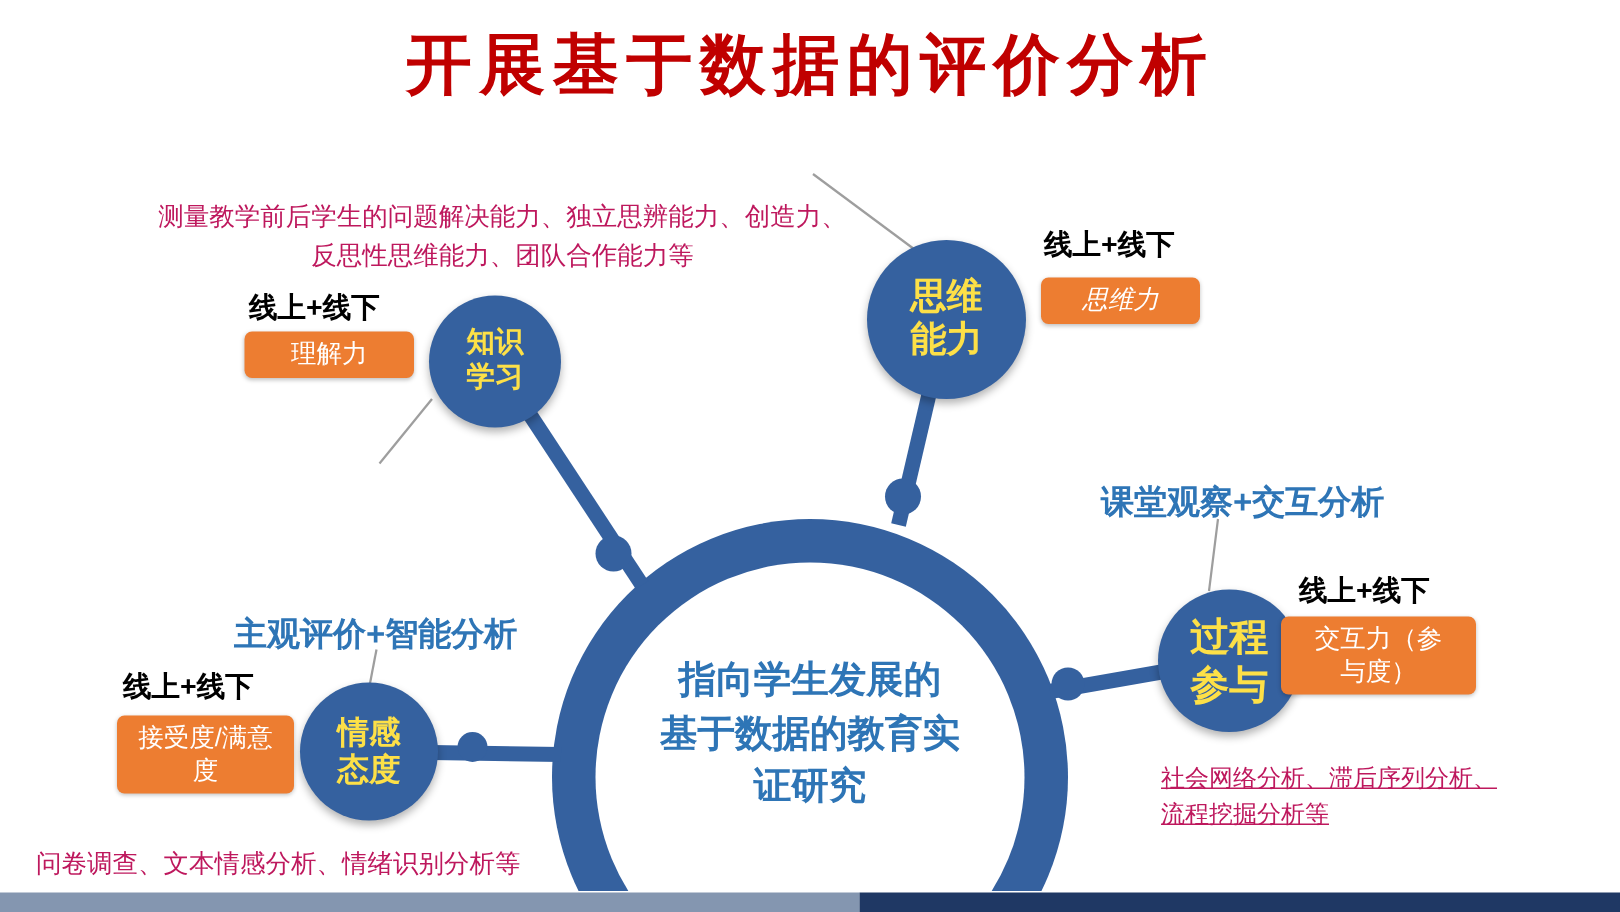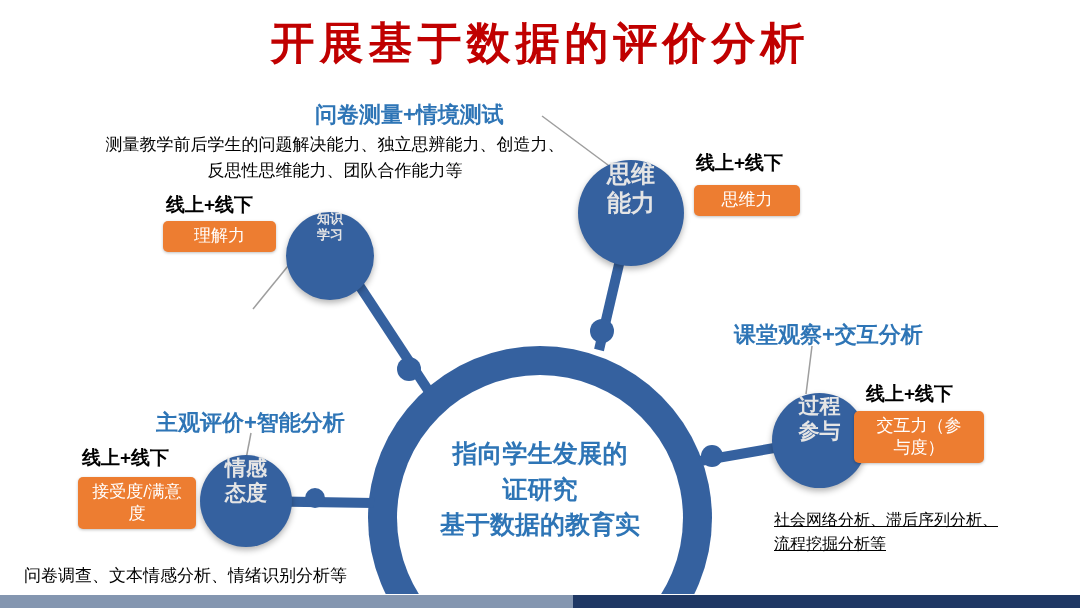--- a/index.html
+++ b/index.html
@@ -20,27 +20,27 @@
     position:absolute; font-weight:bold; color:#000000; font-size:19px;
     text-align:left; z-index:4; white-space:nowrap;
   }
   .badge {
     position:absolute; background:#ED7D31; border-radius:5px; color:#ffffff;
     font-size:17px; display:flex; align-items:center; justify-content:center;
     text-align:center; line-height:1.3; z-index:4; box-shadow:0 1px 3px rgba(0,0,0,0.25);
   }
   .badge .wrapbox { display:inline-block; }
   .sat-circle {
-    position:absolute; border-radius:50%; background:#35619F; color:#e5e5e5;
-    font-weight:bold; display:flex; justify-content:center;
+    position:absolute; border-radius:50%; background:#35619F; color:#fde047;
+    font-weight:bold; display:flex; align-items:center; justify-content:center;
     text-align:center; z-index:3; box-shadow:0 3px 6px rgba(0,0,0,0.3);
   }
   .sat-circle .two-line { width:2.15em; line-height:1.2; }
   .desc {
-    position:absolute; color:#000000; font-size:17px; line-height:1.5; z-index:4;
+    position:absolute; color:#be185d; font-size:17px; line-height:1.5; z-index:4;
   }
   .connectors { position:absolute; left:0; top:0; z-index:2; }
   .dome { position:absolute; left:368px; top:346px; width:344px; height:248px; overflow:hidden; z-index:1; }
   .dome-ring { position:absolute; left:0; top:0; width:344px; height:344px; border-radius:50%; background:#35619F; }
   .dome-inner { position:absolute; left:29px; top:29px; width:286px; height:286px; border-radius:50%; background:#ffffff; }
   .center-statement {
     position:absolute; left:385px; top:436px; width:310px; text-align:center;
     color:#2E75B6; font-size:25px; font-weight:bold; line-height:1.42; z-index:2;
   }
   .center-statement span { display:block; }
@@ -66,39 +66,38 @@
     <line x1="251" y1="433" x2="246" y2="459" stroke="#9e9e9e" stroke-width="1.5"></line>
     <line x1="812" y1="346" x2="806" y2="394" stroke="#9e9e9e" stroke-width="1.5"></line>
   </svg>
 
   <div class="dome">
     <div class="dome-ring"></div>
     <div class="dome-inner"></div>
   </div>
   <div class="center-statement">
     <span>指向学生发展的</span>
+    <span>基于数据的教育实</span>
     <span>证研究</span>
-    <span>基于数据的教育实</span>
   </div>
 
   <div class="page-title">开展基于数据的评价分析</div>
 
-  <div class="blue-heading" style="left:315px; top:100px;">问卷测量+情境测试</div>
   <div class="desc" style="left:105px; top:132px; width:460px; text-align:center;">测量教学前后学生的问题解决能力、独立思辨能力、创造力、反思性思维能力、团队合作能力等</div>
 
   <div class="channel" style="left:166px; top:192px; width:105px;">线上+线下</div>
   <div class="badge" style="left:163px; top:221px; width:113px; height:31px;">
     <span class="wrapbox">理解力</span>
   </div>
-  <div class="sat-circle" style="left:286px; top:212px; width:88px; height:88px; font-size:13px;font-family:Liberation Mono, monospace;">
+  <div class="sat-circle" style="left:286px; top:197px; width:88px; height:88px; font-size:19px;">
     <span class="two-line">知识学习</span>
   </div>
 
   <div class="channel" style="left:696px; top:150px; width:105px;">线上+线下</div>
-  <div class="badge" style="left:694px; top:185px; width:106px; height:31px;">
+  <div class="badge" style="left:694px; top:185px; width:106px; height:31px;font-style:italic;">
     <span class="wrapbox">思维力</span>
   </div>
   <div class="sat-circle" style="left:578px; top:160px; width:106px; height:106px; font-size:24px;">
     <span class="two-line">思维能力</span>
   </div>
 
   <div class="blue-heading" style="left:156px; top:408px;">主观评价+智能分析</div>
   <div class="channel" style="left:82px; top:445px; width:105px;">线上+线下</div>
   <div class="badge" style="left:78px; top:477px; width:118px; height:52px;">
     <span class="wrapbox" style="width:92px;">接受度/满意度</span>
@@ -106,21 +105,21 @@
   <div class="sat-circle" style="left:200px; top:455px; width:92px; height:92px; font-size:21px;">
     <span class="two-line">情感态度</span>
   </div>
   <div class="desc" style="left:24px; top:563px; width:420px; white-space:nowrap;">问卷调查、文本情感分析、情绪识别分析等</div>
 
   <div class="blue-heading" style="left:734px; top:320px;">课堂观察+交互分析</div>
   <div class="channel" style="left:866px; top:381px; width:105px;">线上+线下</div>
   <div class="badge" style="left:854px; top:411px; width:130px; height:52px;">
     <span class="wrapbox" style="width:95px;">交互力（参与度）</span>
   </div>
-  <div class="sat-circle" style="left:772px; top:393px; width:95px; height:95px; font-size:21px;">
+  <div class="sat-circle" style="left:772px; top:393px; width:95px; height:95px; font-size:26px;">
     <span class="two-line">过程参与</span>
   </div>
   <div class="desc" style="left:774px; top:508px; width:235px; font-size:16px;text-decoration:underline;">社会网络分析、滞后序列分析、流程挖掘分析等</div>
 
   <div class="bottom-bar-left"></div>
   <div class="bottom-bar-right"></div>
 
 </div>
 
 </body></html>

